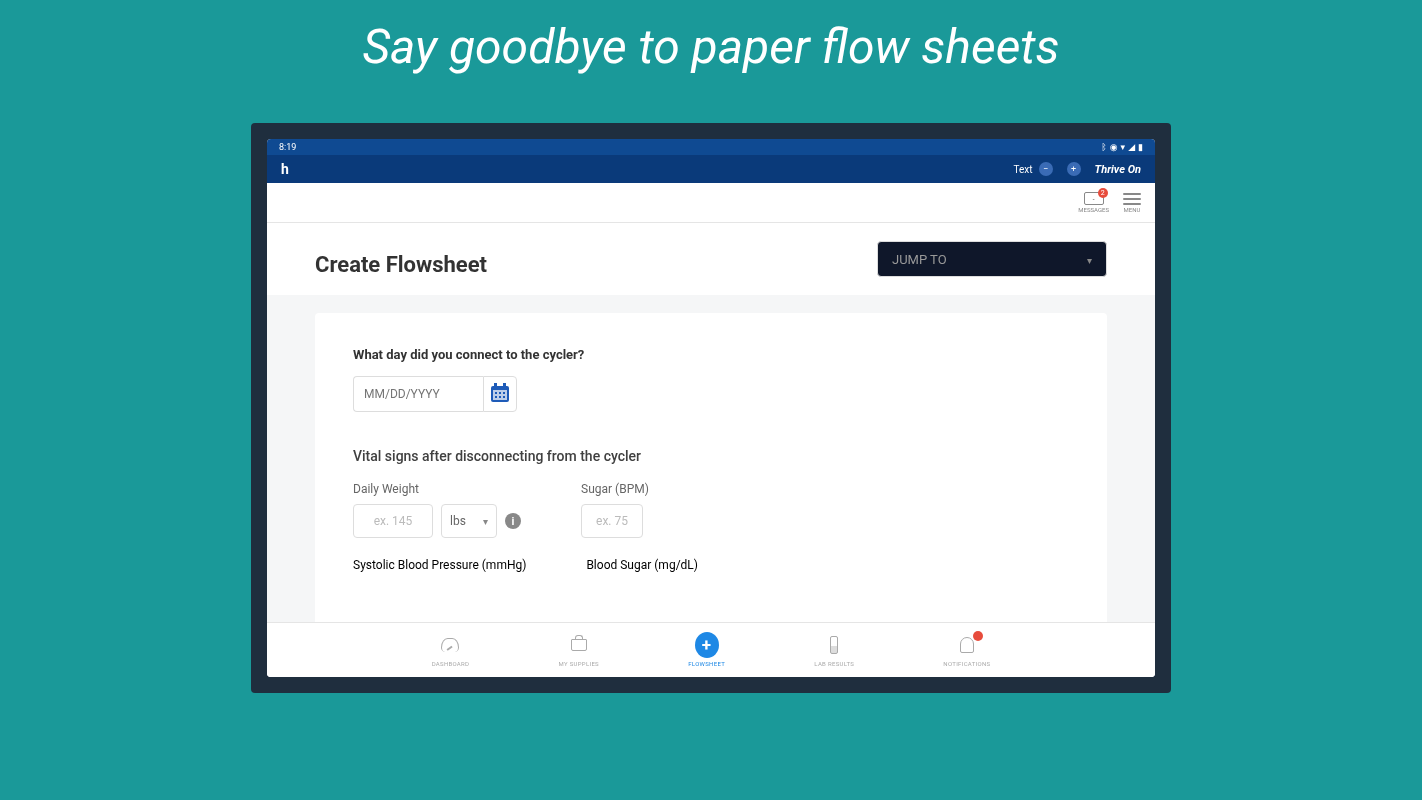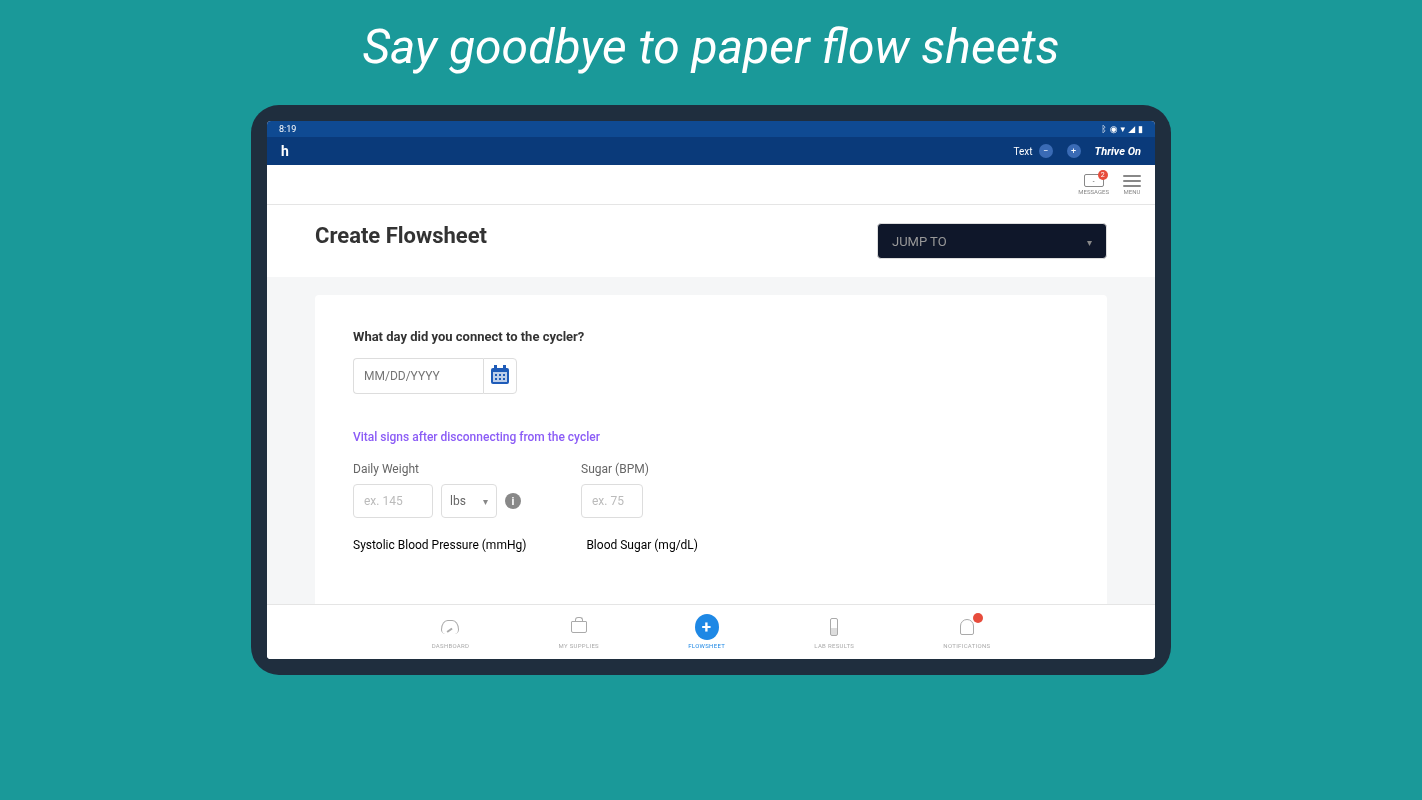--- a/index.html
+++ b/index.html
@@ -1,52 +1,52 @@
 <!DOCTYPE html>
 <html><head>
 <meta charset="utf-8">
 <style>
 * { margin:0; padding:0; box-sizing:border-box; font-family:-apple-system,BlinkMacSystemFont,"Segoe UI",Roboto,sans-serif; }
 body { width:1422px; height:800px; background:#1a9999; display:flex; flex-direction:column; align-items:center; }
 .headline { color:#fff; font-size:48px; font-weight:400; margin-top:18px; margin-bottom:30px;font-style:italic; }
-.tablet { width:920px; height:570px; background:#1f2e3e; border-radius:28px; padding:16px; display:flex; }
+.tablet { width:920px; height:570px; background:#1f2e3e; border-radius:4px; padding:16px; display:flex;margin-top:18px; }
 .screen { width:100%; height:100%; background:#f5f6f7; border-radius:4px; display:flex; flex-direction:column; overflow:hidden; position:relative; }
 .status-bar { height:16px; background:#0f4a92; display:flex; justify-content:space-between; align-items:center; padding:0 12px; color:#fff; font-size:9px; }
 .status-icons { display:flex; gap:3px; align-items:center; }
 .app-header { height:28px; background:#0a3a7a; display:flex; align-items:center; justify-content:space-between; padding:0 14px; color:#fff; font-size:11px; }
 .app-logo { font-weight:bold; font-size:14px; }
 .header-right { display:flex; align-items:center; gap:14px; }
 .hdr-btn { display:flex; align-items:center; gap:6px; font-size:10px; }
 .circle-icon { width:14px; height:14px; border-radius:50%; background:#3a6bb5; display:flex; align-items:center; justify-content:center; font-size:9px; }
 .brand { font-size:11px; font-style:italic; font-weight:bold; }
 .toolbar { height:40px; background:#fff; display:flex; justify-content:flex-end; align-items:center; padding:0 14px; border-bottom:1px solid #e5e5e5; gap:14px; }
 .tb-item { display:flex; flex-direction:column; align-items:center; gap:1px; color:#888; font-size:6px; position:relative; cursor:pointer; }
 .msg-icon { width:20px; height:13px; border:1.5px solid #888; border-radius:2px; position:relative; }
 .msg-icon::after { content:""; position:absolute; top:0; left:0; right:0; height:6px; border-bottom:1.5px solid #888; clip-path:polygon(0 0,50% 100%,100% 0,100% 0,50% 85%,0 0); }
 .badge { position:absolute; top:-4px; right:-4px; width:10px; height:10px; background:#e74c3c; border-radius:50%; color:#fff; font-size:7px; display:flex; align-items:center; justify-content:center; }
 .ham { display:flex; flex-direction:column; gap:3px; }
 .ham span { width:18px; height:2px; background:#888; border-radius:1px; }
-.page-hdr { background:#fff; padding:18px 48px; display:flex; justify-content:space-between; align-items:flex-start; }
+.page-hdr { background:#fff; padding:18px 48px; display:flex; justify-content:space-between; align-items:flex-end; }
 .page-title { font-size:22px; font-weight:700; color:#333; }
 .jumpto { width:230px; height:36px; border:1px solid #ddd; border-radius:4px; display:flex; align-items:center; justify-content:space-between; padding:0 14px; color:#999; font-size:13px; cursor:pointer; background:#0f172a; }
 .content { flex:1; background:#f5f6f7; padding:18px 48px; overflow:hidden; }
 .card { background:#fff; border-radius:4px; padding:34px 38px; min-height:320px; }
 .q-label { font-size:13px; font-weight:700; color:#333; margin-bottom:14px; }
 .date-row { display:flex; align-items:center; gap:0; margin-bottom:36px; }
 .date-input { width:130px; height:36px; border:1px solid #ddd; border-right:none; border-radius:4px 0 0 4px; padding:0 10px; color:#b91c1c; font-size:12px; }
 .cal-btn { width:34px; height:36px; background:#fff; border:1px solid #ddd; border-radius:0 4px 4px 0; display:flex; align-items:center; justify-content:center; cursor:pointer; }
 .cal-ico { width:18px; height:16px; background:#1e5bb8; border-radius:2px; position:relative; }
 .cal-ico::before { content:""; position:absolute; top:-3px; left:3px; right:3px; height:3px; background:linear-gradient(to right,#1e5bb8 0 3px,transparent 3px 9px,#1e5bb8 9px 12px); }
 .cal-ico::after { content:""; position:absolute; top:4px; left:2px; right:2px; bottom:2px; background:repeating-linear-gradient(to right,#fff 0 2px,transparent 2px 4px),repeating-linear-gradient(to bottom,#fff 0 2px,transparent 2px 4px); background-size:4px 4px; opacity:0.7; }
-.section-title { color:#8b5cf6; font-size:12px; font-weight:500; margin-bottom:18px; }
+.section-title { color:#404040; font-size:14px; font-weight:500; margin-bottom:18px; }
 .field-row { display:flex; gap:60px; }
 .field { display:flex; flex-direction:column; }
 .f-label { font-size:12px; color:#666; margin-bottom:8px; }
 .f-inputs { display:flex; align-items:center; gap:8px; }
-.txt-in { height:34px; border:1px solid #ddd; border-radius:4px; padding:0 10px; font-size:12px; color:#333; }
+.txt-in { height:34px; border:1px solid #ddd; border-radius:4px; padding:0 10px; font-size:12px; color:#333;text-align:center; }
 .txt-in::placeholder { color:#bbb; }
 .w-80 { width:80px; }
 .w-70 { width:62px; }
 .unit-sel { width:56px; height:34px; border:1px solid #ddd; border-radius:4px; padding:0 8px; font-size:12px; display:flex; align-items:center; justify-content:space-between; color:#666; cursor:pointer; }
 .info-ico { width:16px; height:16px; border-radius:50%; background:#888; color:#fff; font-size:11px; display:flex; align-items:center; justify-content:center; font-weight:bold; cursor:pointer; }
 .truncated-row { display:flex; gap:60px; margin-top:20px; color:#000000; font-size:12px; }
 .bottom-nav { position:absolute; bottom:0; left:0; right:0; height:55px; background:#fff; border-top:1px solid #e5e5e5; display:flex; justify-content:space-around; align-items:center; padding:0 120px; }
 .nav-item { display:flex; flex-direction:column; align-items:center; gap:3px; color:#aaa; font-size:6px; cursor:pointer; letter-spacing:0.3px; }
 .nav-item.active { color:#1e88e5; }
 .nav-ico { width:24px; height:24px; display:flex; align-items:center; justify-content:center; position:relative; }

